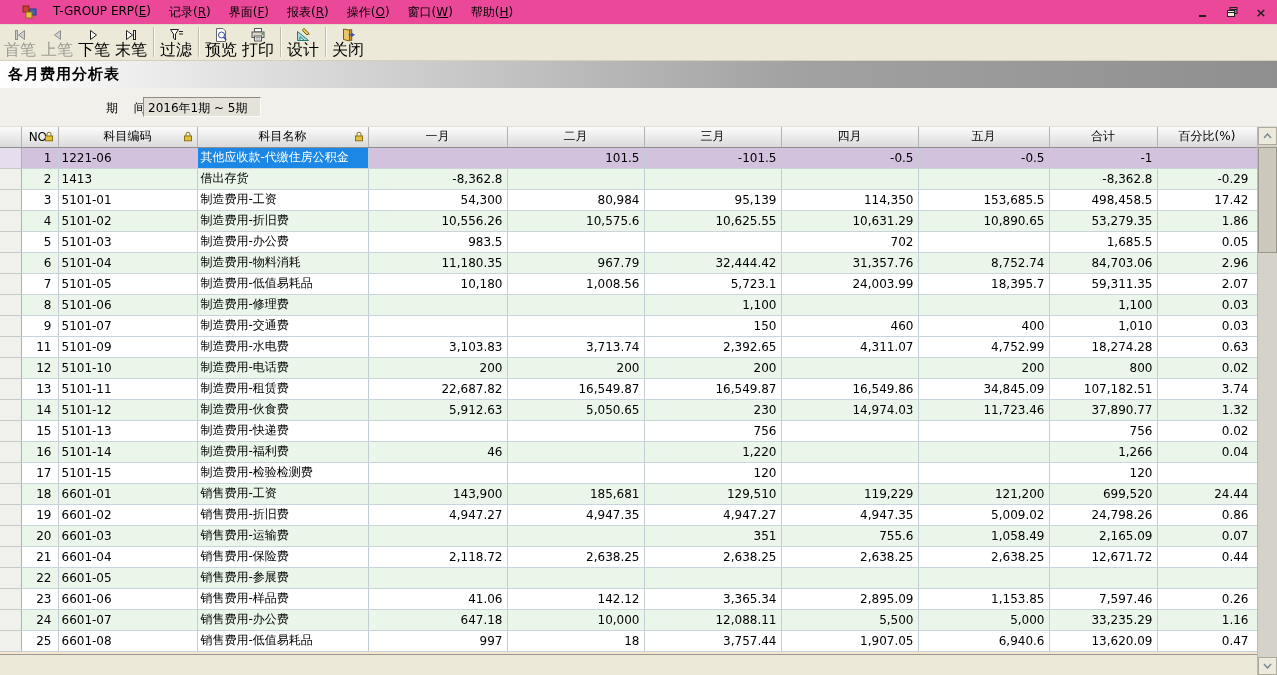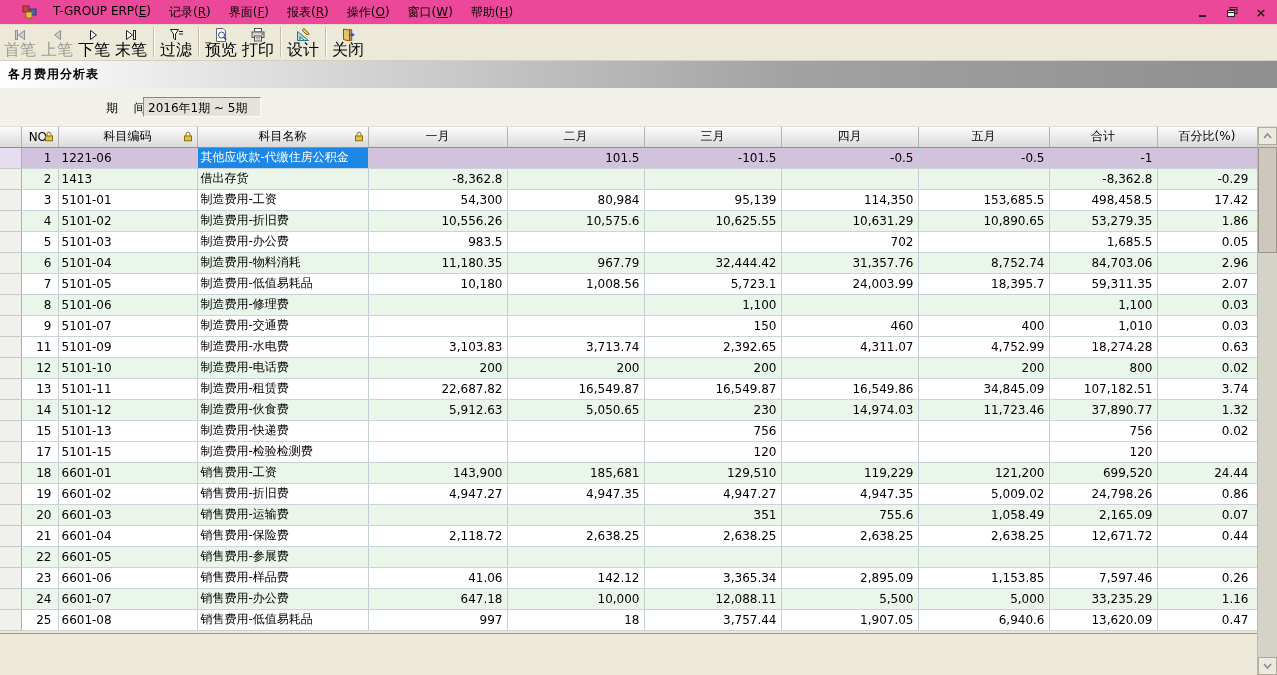--- a/index.html
+++ b/index.html
@@ -33,21 +33,21 @@
   .tb-btn .tb-label { font-size:16px; white-space:nowrap; }
   .tb-btn.disabled .tb-label { color:#9c9c94; }
   .tb-sep { width:0; height:30px; border-left:1px solid #c0bcab; border-right:1px solid #fbfaf4; margin:1px 3px 0 3px; }
 
   
   .title-bar {
     height:28px; border-top:1px solid #d4d0c0;
     background:linear-gradient(to right,#ffffff 0%,#e2e2e2 18%,#a2a2a2 62%,#8f8f8f 100%);
     display:flex; align-items:center; padding-left:8px;
   }
-  .title-bar .rpt-title { font-size:12px; font-weight:bold; letter-spacing:1px; }
+  .title-bar .rpt-title { font-size:15px; font-weight:bold; letter-spacing:1px; }
 
   
   .filter-area { height:39px; background:#f1f0ea; position:relative; border-bottom:1px solid #e2e0d6; }
   .period-label { position:absolute; left:106px; top:12px; letter-spacing:6px; }
   .period-box {
     position:absolute; left:143px; top:9px; width:118px; height:20px;
     background:#e5e2da; border:1px solid #8c8a80;
     border-right-color:#fbfaf4; border-bottom-color:#fbfaf4;
     padding:2px 0 0 4px; white-space:nowrap; overflow:hidden;
   }
@@ -457,20 +457,33 @@
             <td class="cell-text">5101-13</td>
             <td class="cell-text">制造费用-快递费</td>
             <td class="cell-num"></td>
             <td class="cell-num"></td>
             <td class="cell-num">756</td>
             <td class="cell-num"></td>
             <td class="cell-num"></td>
             <td class="cell-num">756</td>
             <td class="cell-pct">0.02</td>
           </tr>
+          <tr class="row-even">
+            <td class="indicator"></td>
+            <td class="cell-no">16</td>
+            <td class="cell-text">5101-14</td>
+            <td class="cell-text">制造费用-福利费</td>
+            <td class="cell-num">46</td>
+            <td class="cell-num"></td>
+            <td class="cell-num">1,220</td>
+            <td class="cell-num"></td>
+            <td class="cell-num"></td>
+            <td class="cell-num">1,266</td>
+            <td class="cell-pct">0.04</td>
+          </tr>
           <tr class="row-odd">
             <td class="indicator"></td>
             <td class="cell-no">17</td>
             <td class="cell-text">5101-15</td>
             <td class="cell-text">制造费用-检验检测费</td>
             <td class="cell-num"></td>
             <td class="cell-num"></td>
             <td class="cell-num">120</td>
             <td class="cell-num"></td>
             <td class="cell-num"></td>

